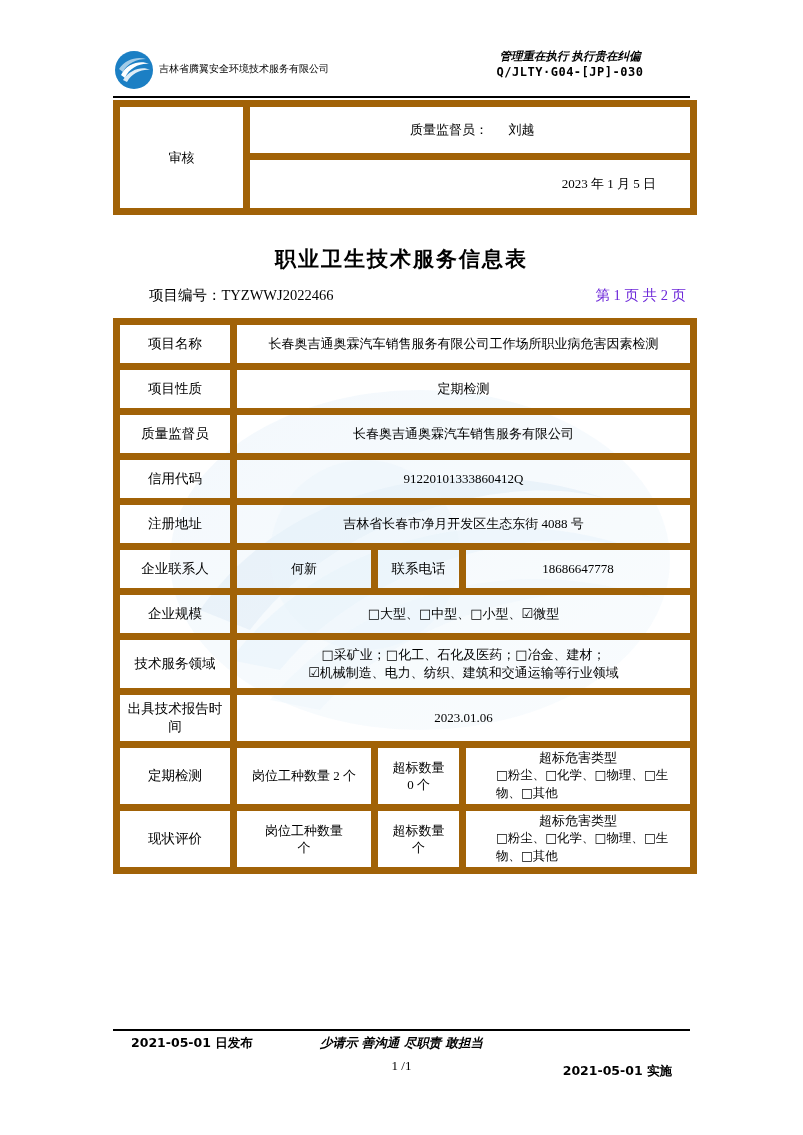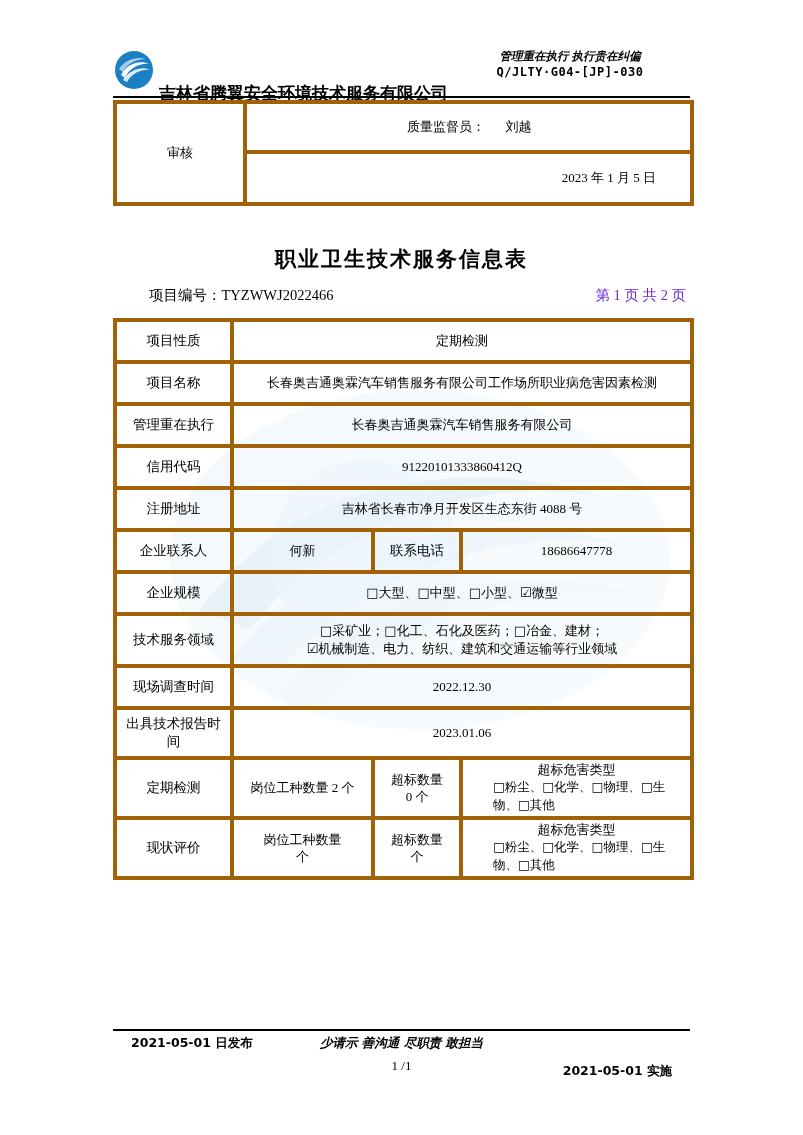--- a/index.html
+++ b/index.html
@@ -44,26 +44,25 @@
     left: 0;
     top: 2px;
     width: 42px;
     height: 40px;
   }
   .hdr-company {
     position: absolute;
     left: 46px;
     top: 14px;
     font-family: "DejaVu Sans", sans-serif;
-    font-size: 17px;
-    font-weight: bold;
+    font-size: 10px;
+    font-weight: normal;
     color: #000;
     letter-spacing: 0px;
     white-space: nowrap;
-    margin-top: 20px;
   }
   .hdr-right {
     position: absolute;
     right: 0;
     top: 0;
     text-align: center;
     width: 240px;
   }
   .hdr-slogan {
     font-family: Liberation Serif, serif;
@@ -91,21 +90,21 @@
     height: 2px;
     background: #000;
   }
 
   
   table.doc {
     border-collapse: collapse;
     table-layout: fixed;
   }
   table.doc td {
-    border: 4px solid #a16207;
+    border: 7px solid #a16207;
     font-size: 13px;
     color: #000;
     padding: 3px 6px;
     vertical-align: middle;
   }
   .tbl-top {
     position: absolute;
     left: 113px;
     top: 100px;
     width: 577px;
@@ -318,31 +317,31 @@
         <col style="width:117px">
         <col style="width:141px">
         <col style="width:88px">
         <col style="width:231px">
       </colgroup>
 
       <tbody>
 
 
       <tr>
+        <td class="label">项目名称</td>
+        <td colspan="3" class="small">长春奥吉通奥霖汽车销售服务有限公司工作场所职业病危害因素检测</td>
+      </tr>
+
+      <tr>
         <td class="label">项目性质</td>
         <td colspan="3">定期检测</td>
       </tr>
 
       <tr>
-        <td class="label">项目名称</td>
-        <td colspan="3" class="small">长春奥吉通奥霖汽车销售服务有限公司工作场所职业病危害因素检测</td>
-      </tr>
-
-      <tr>
-        <td class="label">管理重在执行</td>
+        <td class="label">质量监督员</td>
         <td colspan="3">长春奥吉通奥霖汽车销售服务有限公司</td>
       </tr>
 
       <tr>
         <td class="label">信用代码</td>
         <td colspan="3">91220101333860412Q</td>
       </tr>
 
       <tr>
         <td class="label">注册地址</td>
@@ -362,24 +361,20 @@
       </tr>
 
       <tr>
         <td class="label">技术服务领域</td>
         <td colspan="3" class="cell-opts chk" style="height:42px;margin-left:23px;">
           <div>□采矿业；□化工、石化及医药；□冶金、建材；</div>
           <div>☑机械制造、电力、纺织、建筑和交通运输等行业领域</div>
         </td>
       </tr>
 
-      <tr>
-        <td class="label">现场调查时间</td>
-        <td colspan="3">2022.12.30</td>
-      </tr>
 
 
       <tr>
         <td class="label small" style="height:40px;">出具技术报告时间</td>
         <td colspan="3">2023.01.06</td>
       </tr>
 
       <tr>
         <td class="label" style="height:50px;">定期检测</td>
         <td class="small">岗位工种数量 2 个</td>

